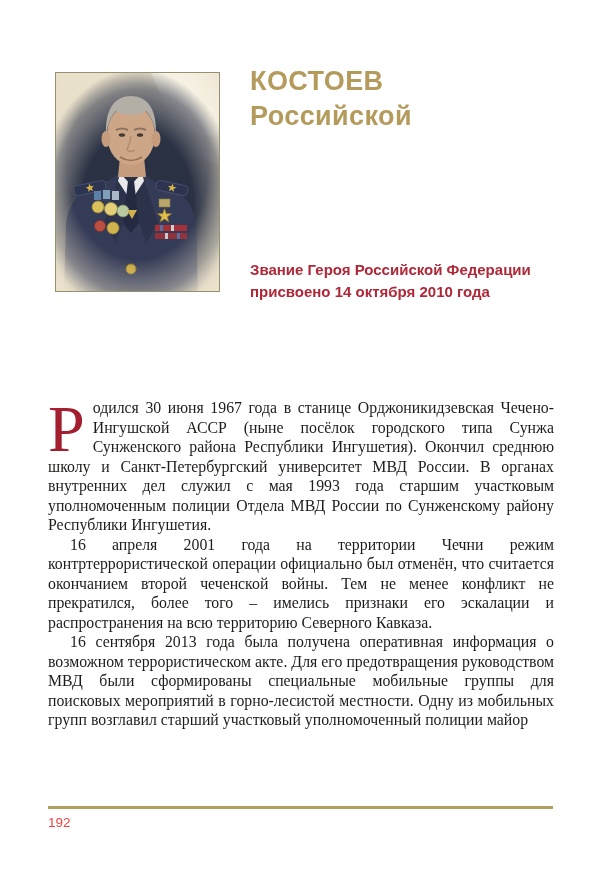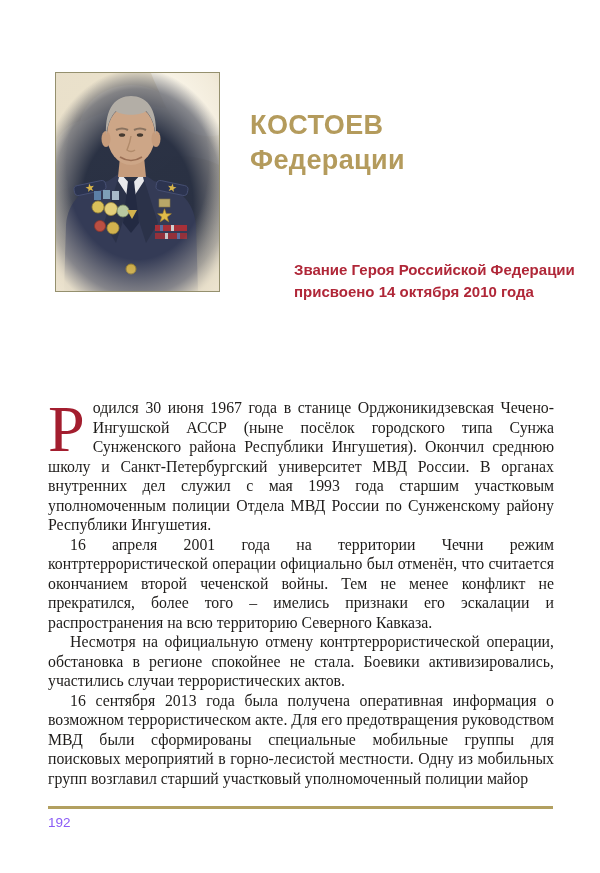--- a/index.html
+++ b/index.html
@@ -21,31 +21,29 @@
   .photo-frame svg { display: block; }
 
   
   .title-block {
     position: absolute; left: 250px; top: 64px;
     font-family: "Liberation Sans", sans-serif;
     font-weight: bold;
     font-size: 27px; line-height: 35px;
     color: #b49b5c;
     letter-spacing: 0.4px;
-    margin-top: 44px;
   }
 
   
   .award {
     position: absolute; left: 250px; top: 259px;
     font-family: "Liberation Sans", sans-serif;
     font-weight: bold;
     font-size: 15px; line-height: 22px;
     color: #b02738;
-    margin-left: 44px;
   }
 
   
   .body-text {
     position: absolute; left: 48px; top: 398px;
     width: 506px; height: 406px; overflow: hidden;
     font-size: 15.8px; line-height: 19.5px;
     text-align: justify;
     color: #1e1c1a;
   }
@@ -62,21 +60,21 @@
   
   .footer-rule {
     position: absolute; left: 48px; top: 806px;
     width: 505px; height: 3px;
     background: #b2a060;
   }
   .page-number {
     position: absolute; left: 48px; top: 815px;
     font-family: "Liberation Sans", sans-serif;
     font-size: 13.5px;
-    color: #8b5cf6;
+    color: #ef4444;
   }
 </style>
 </head>
 <body>
 
 <div class="page">
 
   <div class="photo-frame">
     <svg width="163" height="218" viewBox="0 0 163 218" xmlns="http://www.w3.org/2000/svg">
       <defs>
@@ -163,31 +161,30 @@
         <path d="M71,137 L81,137 L76,146 Z" fill="#d2b24e"></path>
         <circle cx="75" cy="196" r="5" fill="#caa83e" stroke="#8a7326" stroke-width="1"></circle>
       </g>
 
       <rect width="163" height="218" fill="url(#creamfade)"></rect>
     </svg>
   </div>
 
   <div class="title-block">
     <div>КОСТОЕВ</div>
-    <div>Федерации</div>
+    <div>Российской</div>
   </div>
 
   <div class="award">
     <span>Звание Героя Российской Федерации</span><br>
     <span>присвоено 14 октября 2010 года</span>
   </div>
 
   <div class="body-text">
     <p><span class="dropcap">Р</span><span>одился 30 июня 1967 года в станице Орджоникидзевская Чечено-Ингушской АССР (ныне посёлок городского типа Сунжа Сунженского района Республики Ингушетия). Окончил среднюю школу и Санкт-Петербургский университет МВД России. В органах внутренних дел служил с мая 1993 года старшим участковым уполномоченным полиции Отдела МВД России по Сунженскому району Республики Ингушетия.</span></p>
     <p class="indent"><span>16 апреля 2001 года на территории Чечни режим контртеррористической операции официально был отменён, что считается окончанием второй чеченской войны. Тем не менее конфликт не прекратился, более того – имелись признаки его эскалации и распространения на всю территорию Северного Кавказа.</span></p>
-    <p class="indent"><span>Несмотря на официальную отмену контртеррористической операции, обстановка в регионе спокойнее не стала. Боевики активизировались, участились случаи террористических актов.</span></p>
     <p class="indent"><span>16 сентября 2013 года была получена оперативная информация о возможном террористическом акте. Для его предотвращения руководством МВД были сформированы специальные мобильные группы для поисковых мероприятий в горно-лесистой местности. Одну из мобильных групп возглавил старший участковый уполномоченный полиции майор</span></p>
   </div>
 
   <div class="footer-rule"></div>
   <div class="page-number">192</div>
 
 </div>
 
 </body></html>

